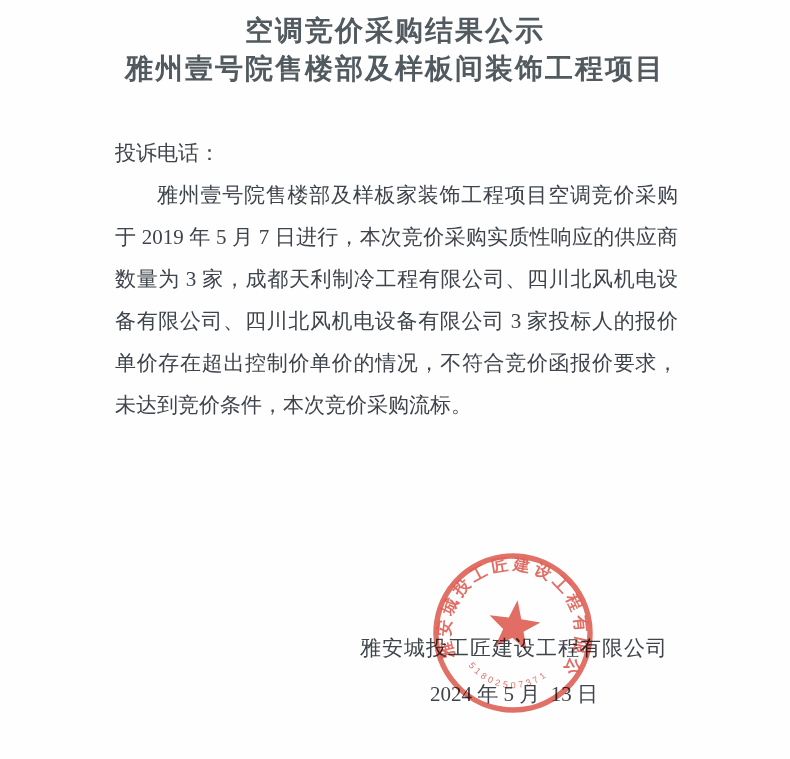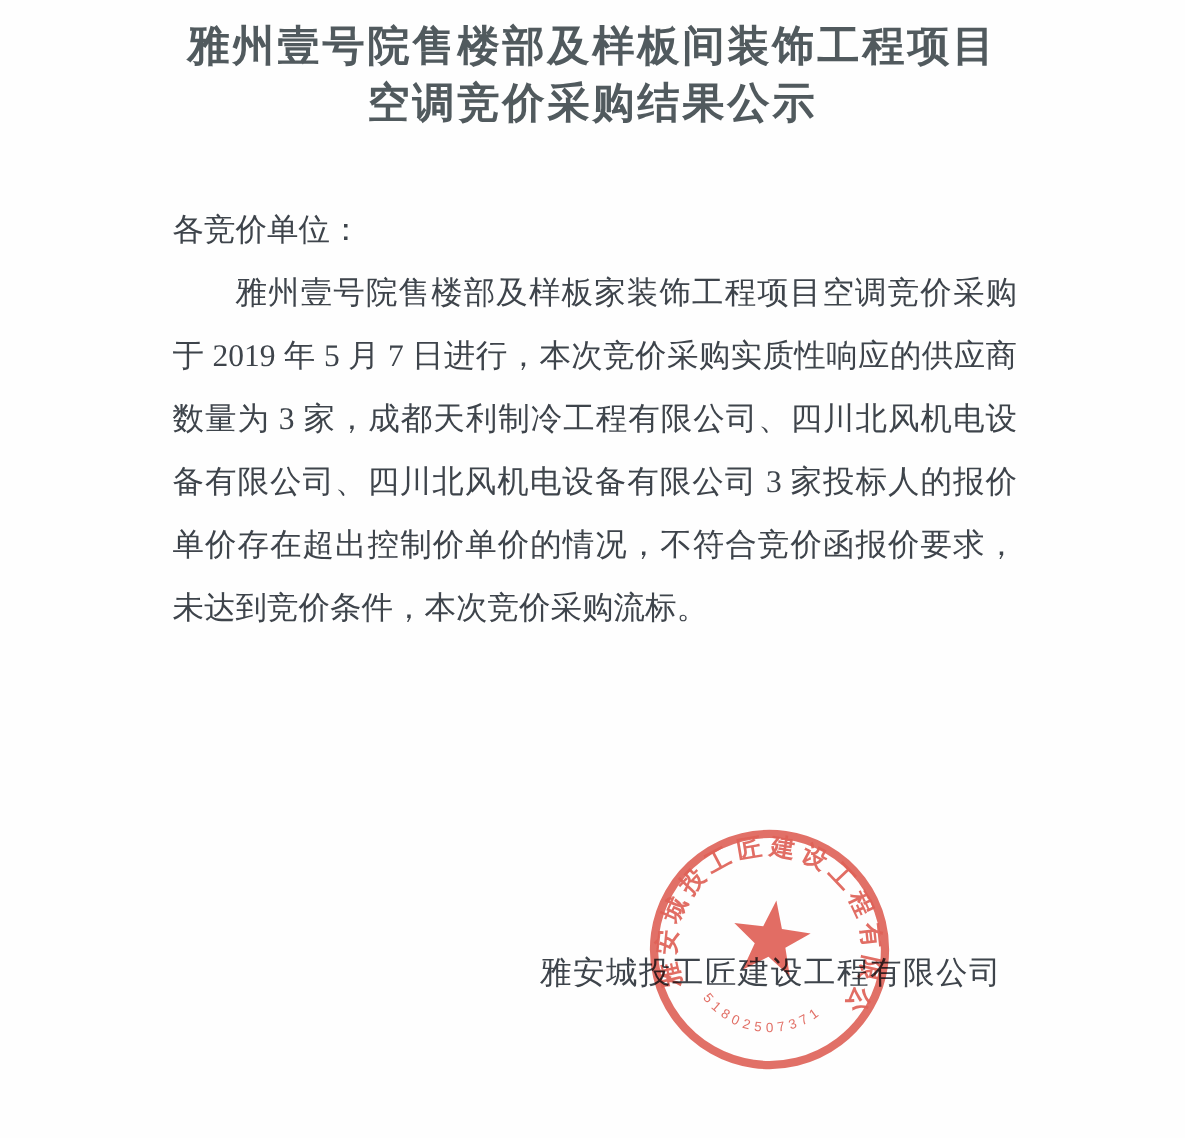--- a/index.html
+++ b/index.html
@@ -96,31 +96,32 @@
     letter-spacing: 3.2px;
     opacity: 0.9;
   }
 </style>
 </head>
 <body>
 
 <div class="page">
 
   <div class="title-block">
+    <span class="title-line">空调竞价采购结果公示</span>
     <span class="title-line">雅州壹号院售楼部及样板间装饰工程项目</span>
-    <span class="title-line">空调竞价采购结果公示</span>
   </div>
 
   <div class="body-block">
-    <p class="salutation">各竞价单位：</p>
+    <p class="salutation">投诉电话：</p>
     <p class="para-indent">雅州壹号院售楼部及样板家装饰工程项目空调竞价采购于 2019 年 5 月 7 日进行，本次竞价采购实质性响应的供应商数量为 3 家，成都天利制冷工程有限公司、四川北风机电设备有限公司、四川北风机电设备有限公司 3 家投标人的报价单价存在超出控制价单价的情况，不符合竞价函报价要求，未达到竞价条件，本次竞价采购流标。</p>
   </div>
 
   <div class="signature-block">
     <div class="sig-company">雅安城投工匠建设工程有限公司</div>
+    <div class="sig-date">2024 年 5 月  13 日</div>
   </div>
 
   <svg class="stamp" viewBox="0 0 166 166" xmlns="http://www.w3.org/2000/svg">
     <defs>
       <path id="ringPath" d="M 29.6 116.4 A 63 63 0 1 1 136.4 116.4" fill="none"></path>
       <path id="codePath" d="M 42.1 119.8 A 55 55 0 0 0 123.9 119.8" fill="none"></path>
     </defs>
     <circle class="ring" cx="83" cy="83" r="77"></circle>
     <path class="star" d="M83 50 L89.3 68.3 L108.7 68.7 L93.3 80.3 L98.9 98.8 L83 87.8 L67.1 98.8 L72.7 80.3 L57.3 68.7 L76.7 68.3 Z"></path>
     <text class="ring-text">

